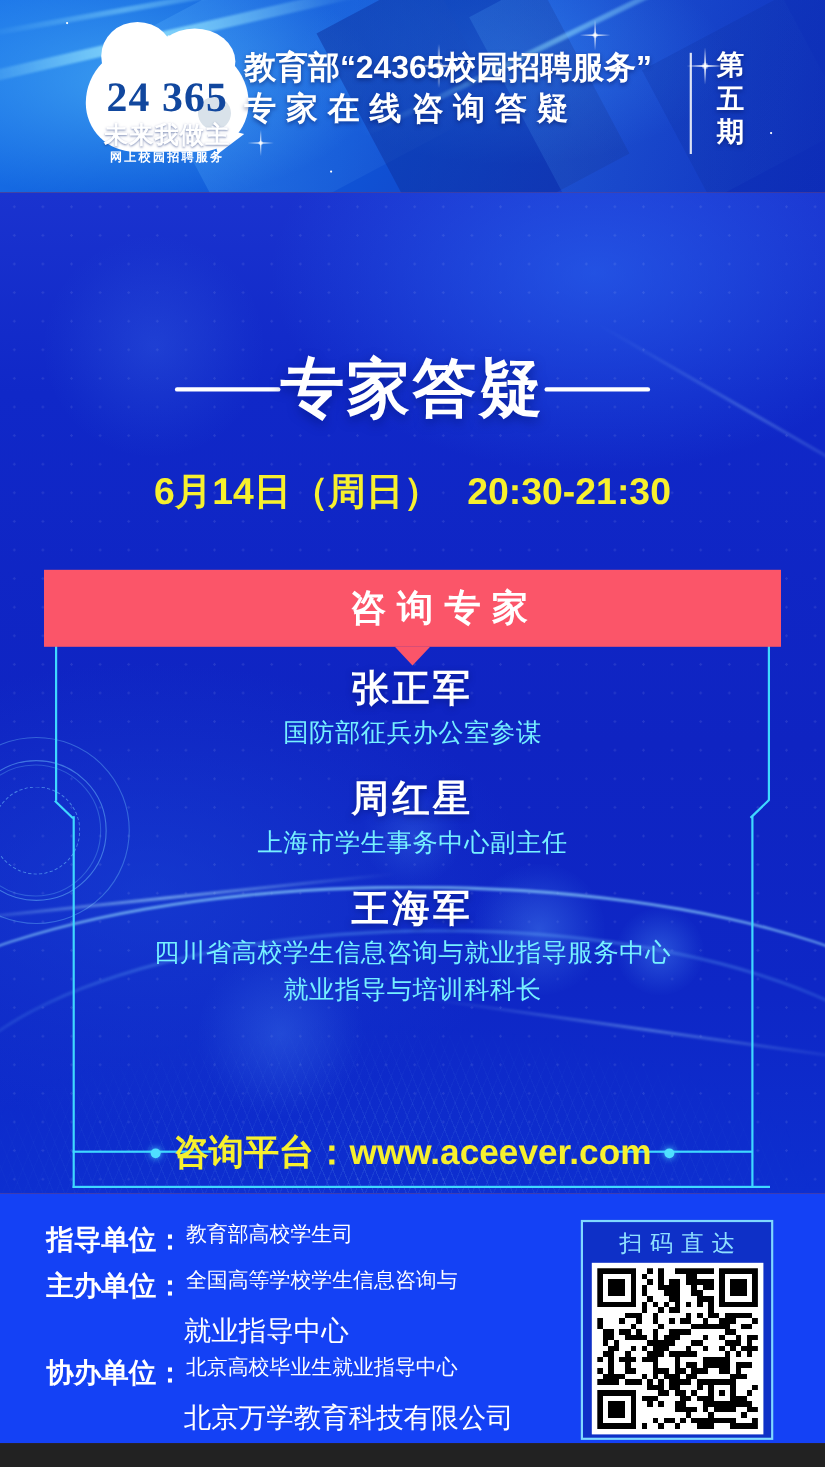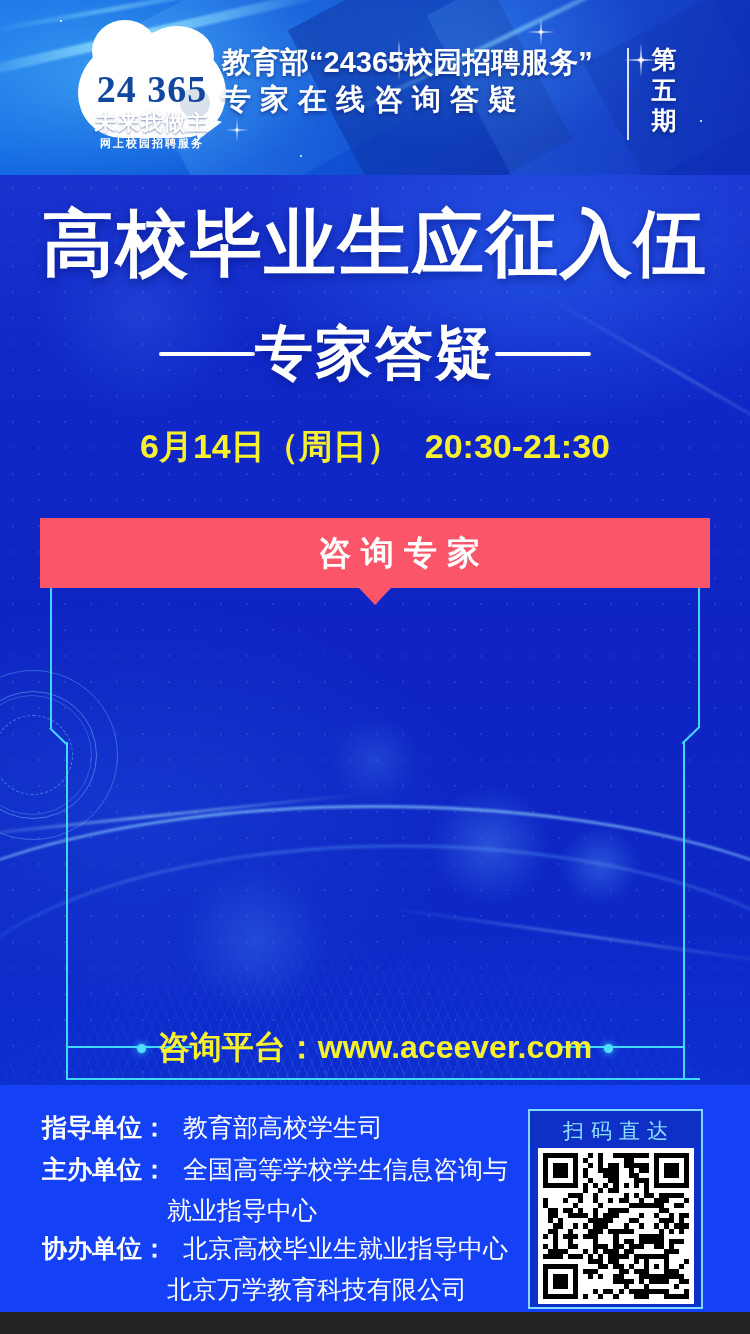--- a/index.html
+++ b/index.html
@@ -295,21 +295,21 @@
     position:absolute; left:42px; top:24px; width:470px;
   }
   .org-row{
     display:flex; align-items:flex-start; margin-bottom:4px;
   }
   .org-label{
     font-size:25px; font-weight:bold; color:#ffffff; white-space:nowrap;
     line-height:1.5;
   }
   .org-val{
-    font-size:25px; color:#ffffff; line-height:1.5; margin-left:16px;
+    font-size:19px; color:#ffffff; line-height:1.5; margin-left:2px;
   }
   .org-cont{
     font-size:25px; color:#ffffff; line-height:1.5; margin-left:125px;
   }
 
   .qr-box{
     position:absolute; left:528px; top:24px; width:175px; height:200px;
     border:2px solid #7fd9ff;
     background:rgba(10,35,160,.55);
     display:flex; flex-direction:column; align-items:center;
@@ -394,21 +394,20 @@
 
     <div class="beam" style="left:-60px;top:640px;width:420px;transform:rotate(-6deg);"></div>
     <div class="beam" style="left:380px;top:760px;width:420px;transform:rotate(8deg);opacity:.6;"></div>
     <div class="beam" style="left:520px;top:200px;width:330px;transform:rotate(30deg);opacity:.45;"></div>
 
     <div class="mesh"></div>
     <div class="wave"></div>
     <div class="wave2"></div>
   </div>
 
-  <div class="main-title">高校毕业生应征入伍</div>
 
   <div class="sub-title-row">
     <span class="dash"></span>
     <span class="sub-title">专家答疑</span>
     <span class="dash"></span>
   </div>
 
   <div class="datetime">
     <span>6月14日（周日）</span><span class="gap"></span><span>20:30-21:30</span>
   </div>
@@ -429,20 +428,35 @@
   </div>
 
   <div class="plat-line" style="left:66px;width:126px;"></div>
   <div class="plat-line" style="left:562px;width:122px;"></div>
 
   <div class="pink-banner">
     <span>咨询专家</span>
   </div>
   <div class="banner-tip"></div>
 
+  <div class="experts">
+    <div class="expert">
+      <div class="name">张正军</div>
+      <div class="role">国防部征兵办公室参谋</div>
+    </div>
+    <div class="expert">
+      <div class="name">周红星</div>
+      <div class="role">上海市学生事务中心副主任</div>
+    </div>
+    <div class="expert">
+      <div class="name">王海军</div>
+      <div class="role">四川省高校学生信息咨询与就业指导服务中心</div>
+      <div class="role">就业指导与培训科科长</div>
+    </div>
+  </div>
 
   <div class="platform-row">
     <span class="dot"></span>
     <span class="platform-text"><span>咨询平台：</span><span>www.aceever.com</span></span>
     <span class="dot"></span>
   </div>
 
   <div class="footer">
     <div class="orgs">
 

